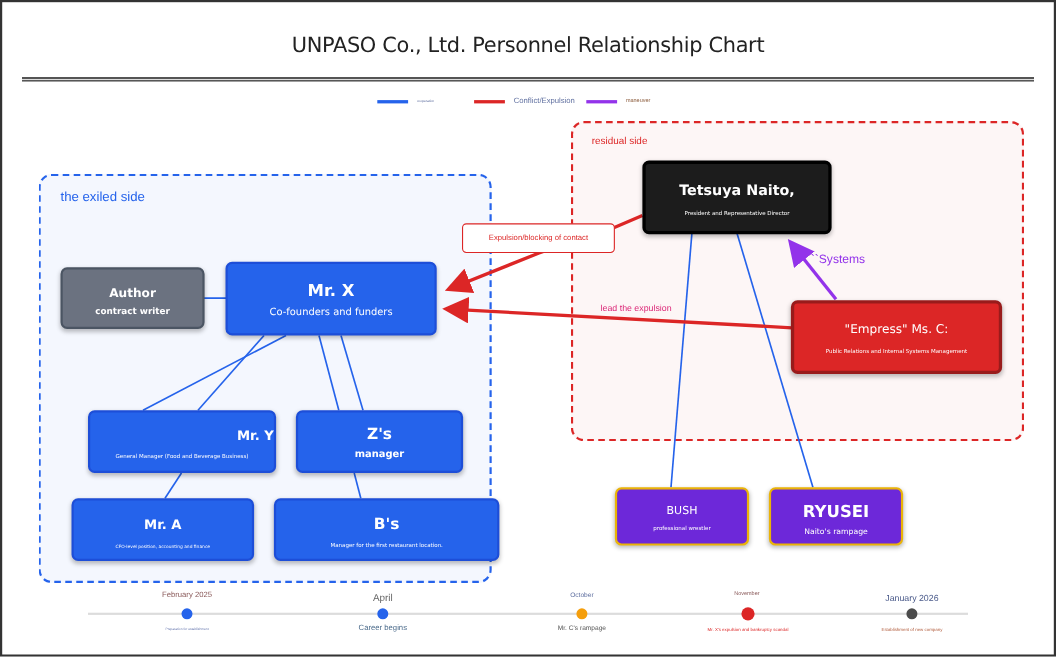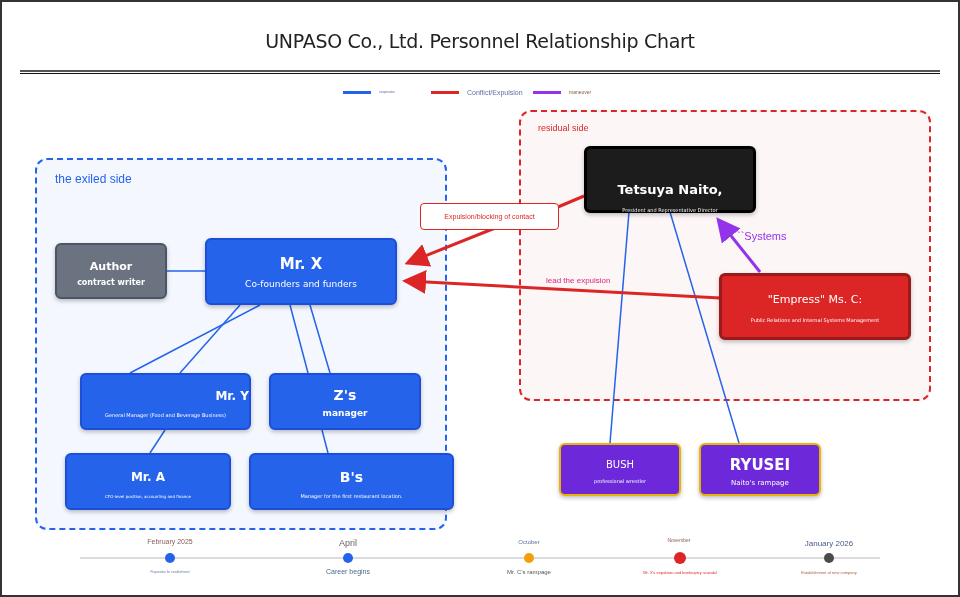--- a/index.html
+++ b/index.html
@@ -75,21 +75,21 @@
   <line x1="670" y1="212" x2="739" y2="443" stroke="#2563eb" stroke-width="1.5"></line>
   <polyline points="584,196 558,207 490,230 410,262" fill="none" stroke="#dc2626" stroke-width="3" marker-end="url(#arrRed)"></polyline>
   <line x1="720" y1="298" x2="408" y2="281" stroke="#dc2626" stroke-width="3" marker-end="url(#arrRed)"></line>
   <line x1="760" y1="272" x2="720" y2="222" stroke="#9333ea" stroke-width="3" marker-end="url(#arrPurple)"></line>
 </svg>
 
 <div class="label-box" style="left:420px;top:203px;width:139px;height:27px;line-height:25px;">Expulsion/blocking of contact</div>
 <div class="edge-label" style="left:546px;top:276px;color:#db2777;">lead the expulsion</div>
 <div class="edge-label" style="left:737px;top:230px;color:#9333ea;font-size:11px;">``Systems</div>
 
-<div class="node gray" style="left:55px;top:243px;width:112px;height:56px;padding-top:15px;">
+<div class="node gray" style="left:55px;top:243px;width:131px;height:56px;padding-top:15px;">
   <div class="n-title" style="font-size:11px;">Author</div>
   <div class="n-sub" style="font-size:8px;font-weight:bold;margin-top:5px;">contract writer</div>
 </div>
 <div class="node blue" style="left:205px;top:238px;width:192px;height:67px;padding-top:15px;">
   <div class="n-title" style="font-size:15px;">Mr. X</div>
   <div class="n-sub" style="font-size:9px;margin-top:6px;">Co-founders and funders</div>
 </div>
 <div class="node blue" style="left:80px;top:373px;width:171px;height:57px;padding-top:14px;">
   <div class="n-title" style="font-size:12px;text-align:right;">Mr. Y</div>
   <div class="n-sub" style="font-size:5px;margin-top:9px;">General Manager (Food and Beverage Business)</div>
@@ -99,21 +99,21 @@
   <div class="n-sub" style="font-size:9px;font-weight:bold;margin-top:5px;">manager</div>
 </div>
 <div class="node blue" style="left:65px;top:453px;width:166px;height:57px;padding-top:15px;">
   <div class="n-title" style="font-size:12px;">Mr. A</div>
   <div class="n-sub" style="font-size:4px;margin-top:10px;">CFO-level position, accounting and finance</div>
 </div>
 <div class="node blue" style="left:249px;top:453px;width:205px;height:57px;padding-top:14px;">
   <div class="n-title" style="font-size:14px;">B's</div>
   <div class="n-sub" style="font-size:5px;margin-top:8px;">Manager for the first restaurant location.</div>
 </div>
-<div class="node dark" style="left:584px;top:146px;width:172px;height:67px;padding-top:33px;">
+<div class="node dark" style="left:584px;top:146px;width:172px;height:67px;padding-top:17px;">
   <div class="n-title" style="font-size:13px;">Tetsuya Naito,</div>
   <div class="n-sub" style="font-size:5px;margin-top:10px;">President and Representative Director</div>
 </div>
 <div class="node red" style="left:719px;top:273px;width:192px;height:67px;padding-top:17px;">
   <div class="n-title" style="font-size:11px;font-weight:normal;">"Empress" Ms. C:</div>
   <div class="n-sub" style="font-size:5px;margin-top:11px;">Public Relations and Internal Systems Management</div>
 </div>
 <div class="node darkgray" style="left:559px;top:443px;width:122px;height:53px;padding-top:14px;">
   <div class="n-title" style="font-size:10px;font-weight:normal;">BUSH</div>
   <div class="n-sub" style="font-size:5px;margin-top:8px;">professional wrestler</div>

